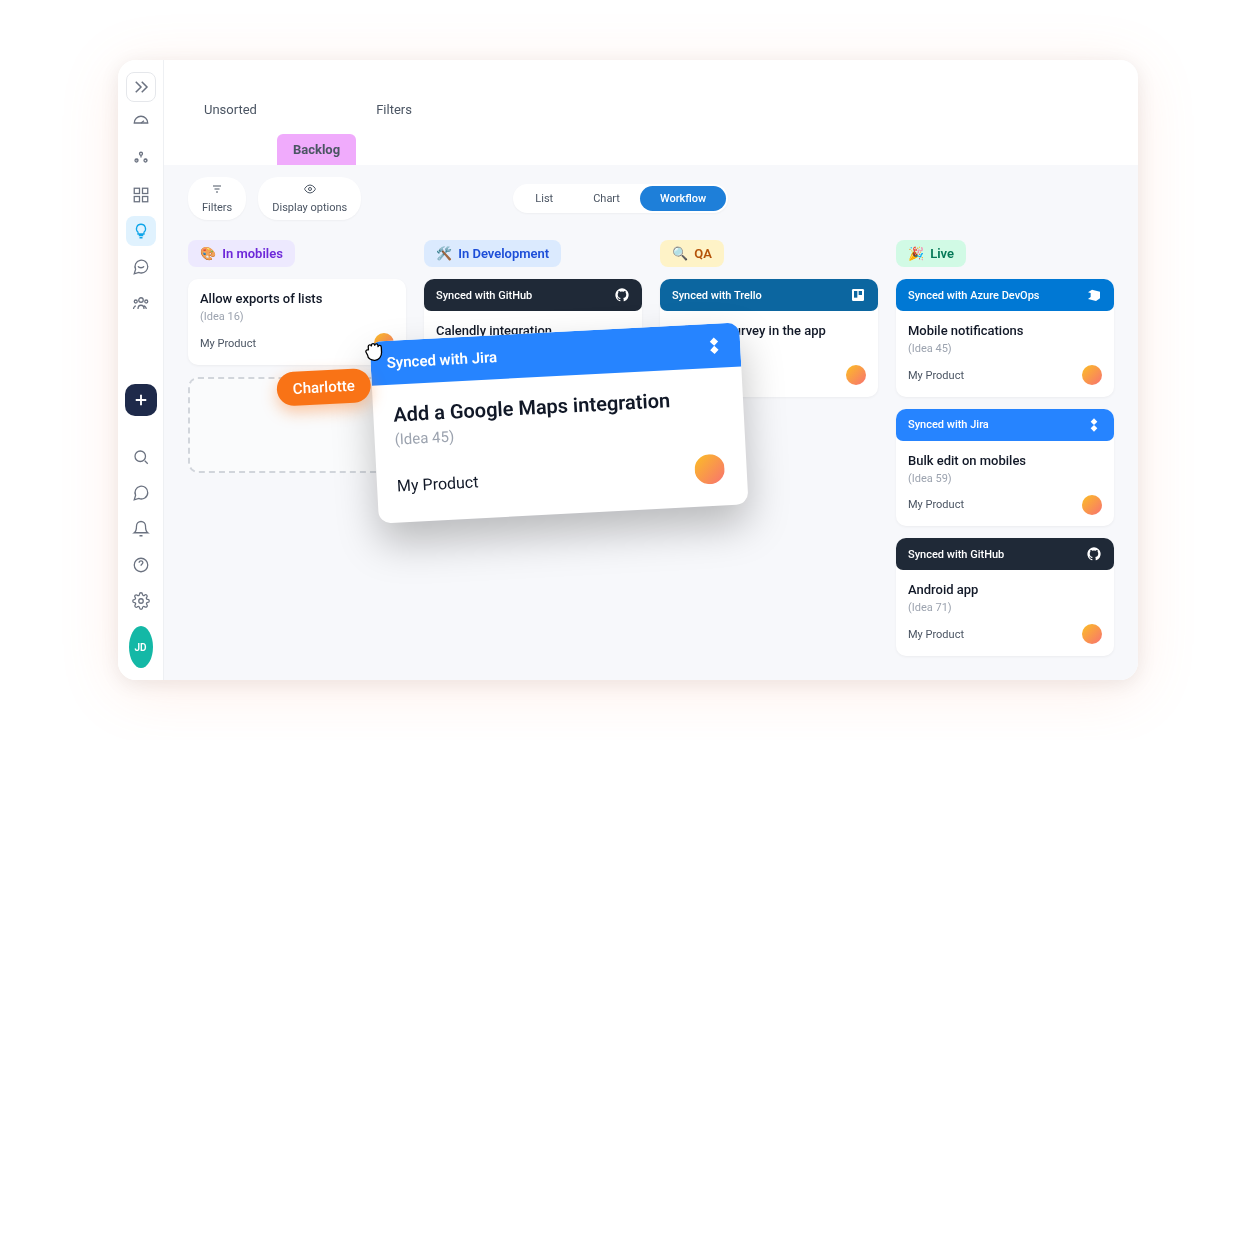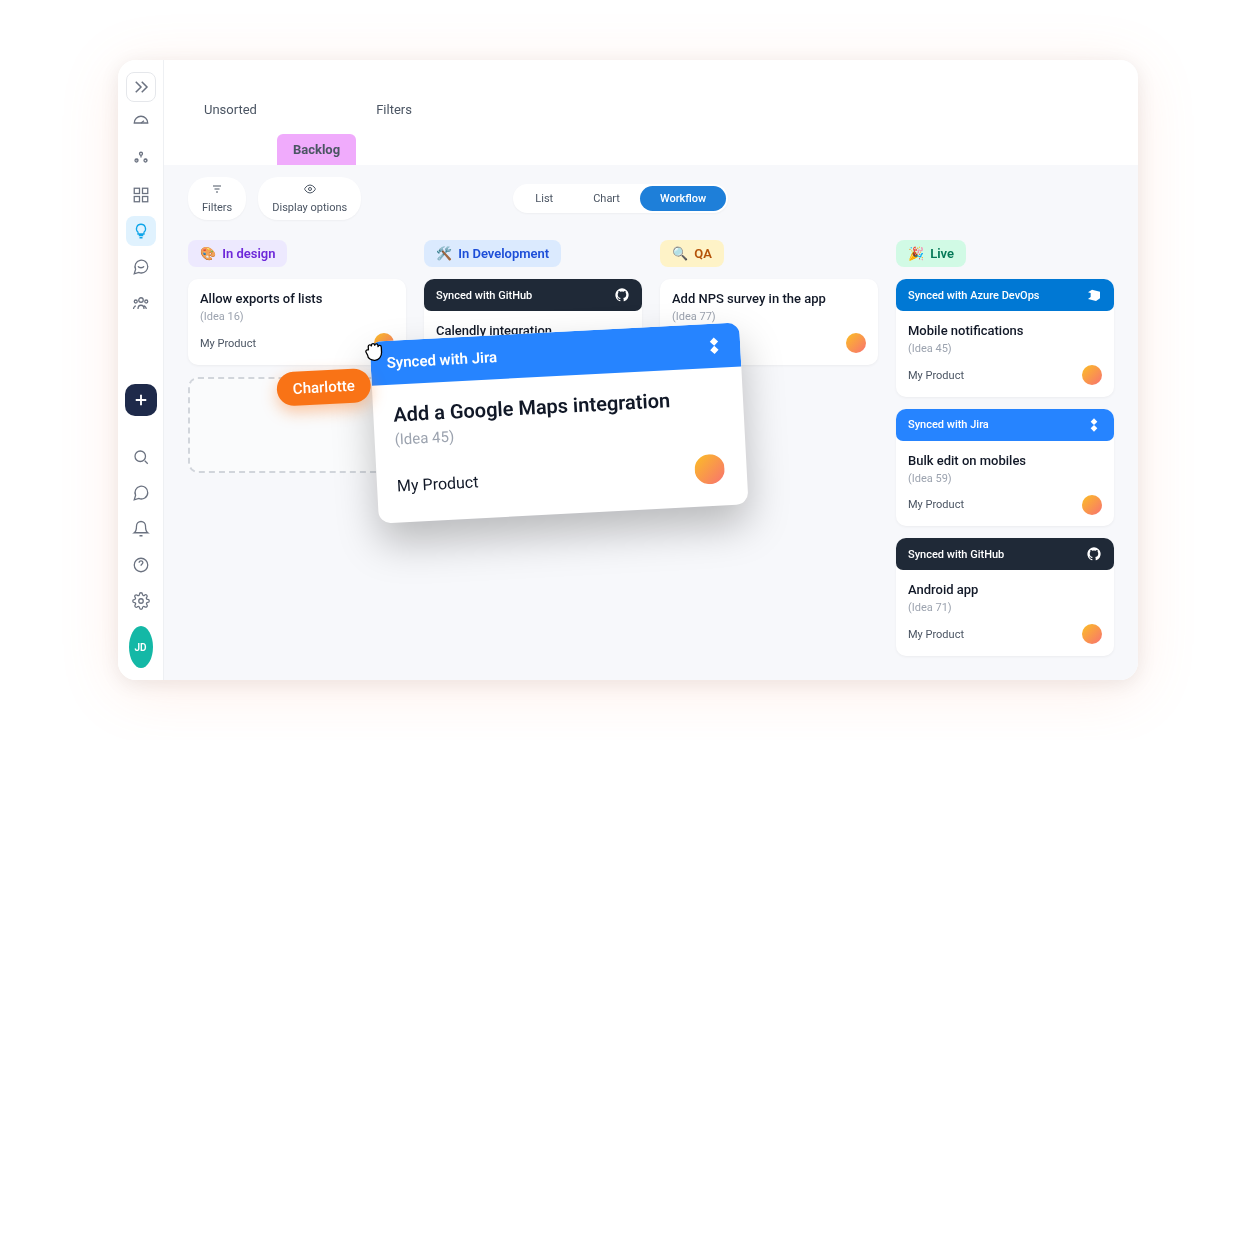--- a/index.html
+++ b/index.html
@@ -184,21 +184,21 @@
         <div class="view-opt">Chart</div>
         <div class="view-opt active">Workflow</div>
       </div>
     </div>
 
     <div class="board">
 
       <div class="column">
         <div class="col-head design">
           <span>🎨</span>
-          <span>In design</span>
+          <span>In mobiles</span>
         </div>
         <div class="card">
           <div class="card-body">
             <div class="card-title">Allow exports of lists</div>
             <div class="card-id">(Idea 16)</div>
             <div class="card-foot">
               <span class="card-product">My Product</span>
               <div class="card-avatar"></div>
             </div>
           </div>
@@ -223,20 +223,28 @@
           </div>
         </div>
       </div>
 
       <div class="column">
         <div class="col-head qa">
           <span>🔍</span>
           <span>QA</span>
         </div>
         <div class="card">
+          <div class="card-sync sync-trello">
+            <span>Synced with Trello</span>
+            <svg viewBox="0 0 24 24">
+                <rect x="3" y="3" width="18" height="18" rx="2"></rect>
+                <rect x="6" y="6" width="5" height="10" fill="#0c66a0"></rect>
+                <rect x="13" y="6" width="5" height="6" fill="#0c66a0"></rect>
+              </svg>
+          </div>
           <div class="card-body">
             <div class="card-title">Add NPS survey in the app</div>
             <div class="card-id">(Idea 77)</div>
             <div class="card-foot">
               <span class="card-product"></span>
               <div class="card-avatar"></div>
             </div>
           </div>
         </div>
       </div>

